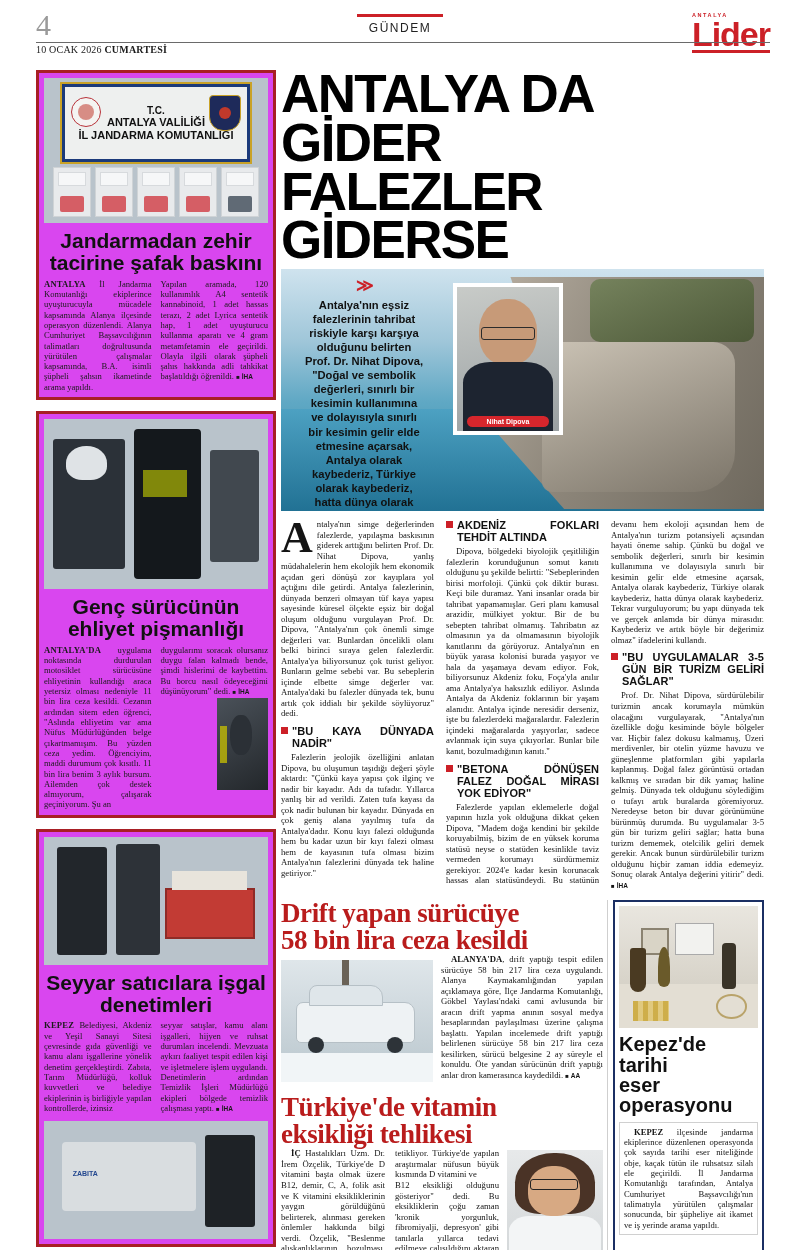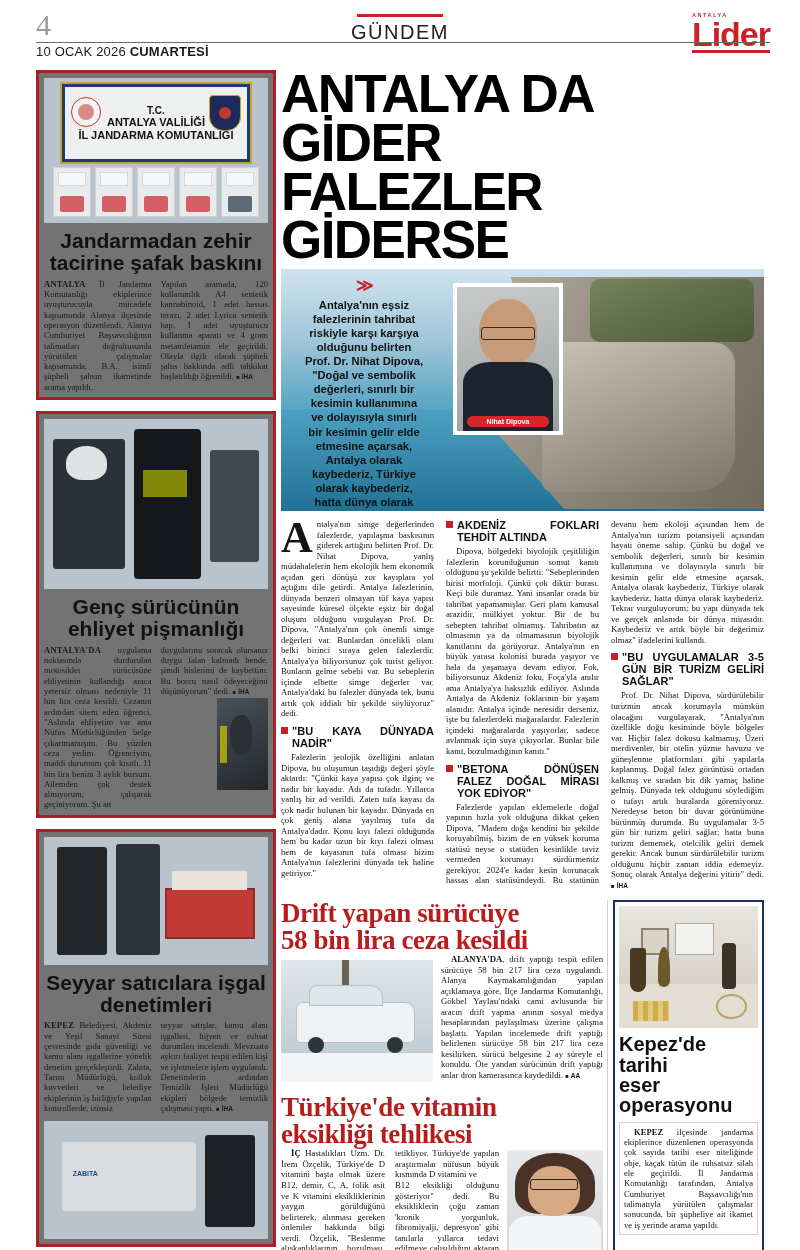--- a/index.html
+++ b/index.html
@@ -13,49 +13,49 @@
 
   
   .masthead { position:absolute; left:0; top:0; width:800px; height:62px; }
   .folio-num {
     position:absolute; left:36px; top:10px;
     font-family:"Liberation Serif", serif; font-size:30px; color:#9a9a9a;
     font-weight:400; line-height:1;
   }
   .folio-date {
     position:absolute; left:36px; top:44px;
-    font-family:Liberation Sans, sans-serif; font-size:13px;
+    font-family:Liberation Serif, serif; font-size:10px;
     color:#1a1a1a; letter-spacing:.2px;
   }
   .folio-date b { font-weight:bold; }
   .section-wrap { position:absolute; left:0; right:0; top:14px; text-align:center; }
   .section-rule { width:86px; height:3px; background:#cc2027; margin:0 auto 4px; }
   .section-name {
-    font-family:"Liberation Sans", sans-serif; font-size:20px; letter-spacing:1.5px;
+    font-family:"Liberation Sans", sans-serif; font-size:12px; letter-spacing:1.5px;
     color:#222; font-weight:400;
   }
   .logo-box { position:absolute; right:30px; top:13px; }
   .logo-kicker {
     font-family:"Liberation Sans", sans-serif; font-size:5.5px; font-weight:bold;
     color:#cc2027; letter-spacing:1.6px; margin-right:2px; line-height:1;
     margin-bottom:1px;
   }
   .logo-word {
     font-family:"Liberation Sans", sans-serif; font-weight:bold; font-size:34px;
     color:#cc2027; line-height:.86; letter-spacing:-1px;
   }
   .logo-underline { height:3px; background:#cc2027; width:100%; margin-top:1px; }
   .masthead-rule { position:absolute; left:36px; right:30px; top:42px; height:1px; background:#6a6a6a; }
 
   
   .col-left  { position:absolute; left:36px;  top:70px; width:240px; }
   .col-main  { position:absolute; left:281px; top:70px; width:483px; }
 
   
-  .lart { position:relative; border:3px solid #a81f25; background:#737373; margin-bottom:11px; padding:5px; }
+  .lart { position:relative; border:3px solid #a81f25; background:#d946ef; margin-bottom:11px; padding:5px; }
   .lart .photo { width:100%; background:#b9c3cb; position:relative; overflow:hidden; }
   .lart h2 {
     font-family:"Liberation Sans", sans-serif; font-weight:bold;
     font-size:21px; line-height:1.04; color:#111; text-align:center;
     margin:7px 2px 5px;
   }
   .lbody { column-count:2; column-gap:9px; font-size:8.6px; line-height:1.2; text-align:justify; color:#1a1a1a; }
   .lbody p { margin:0; }
   .lbody .lede { font-weight:bold; font-variant:small-caps; letter-spacing:.2px;}
   .src { font-family:"Liberation Sans", sans-serif; font-size:6.5px; font-weight:bold; white-space:nowrap;}

